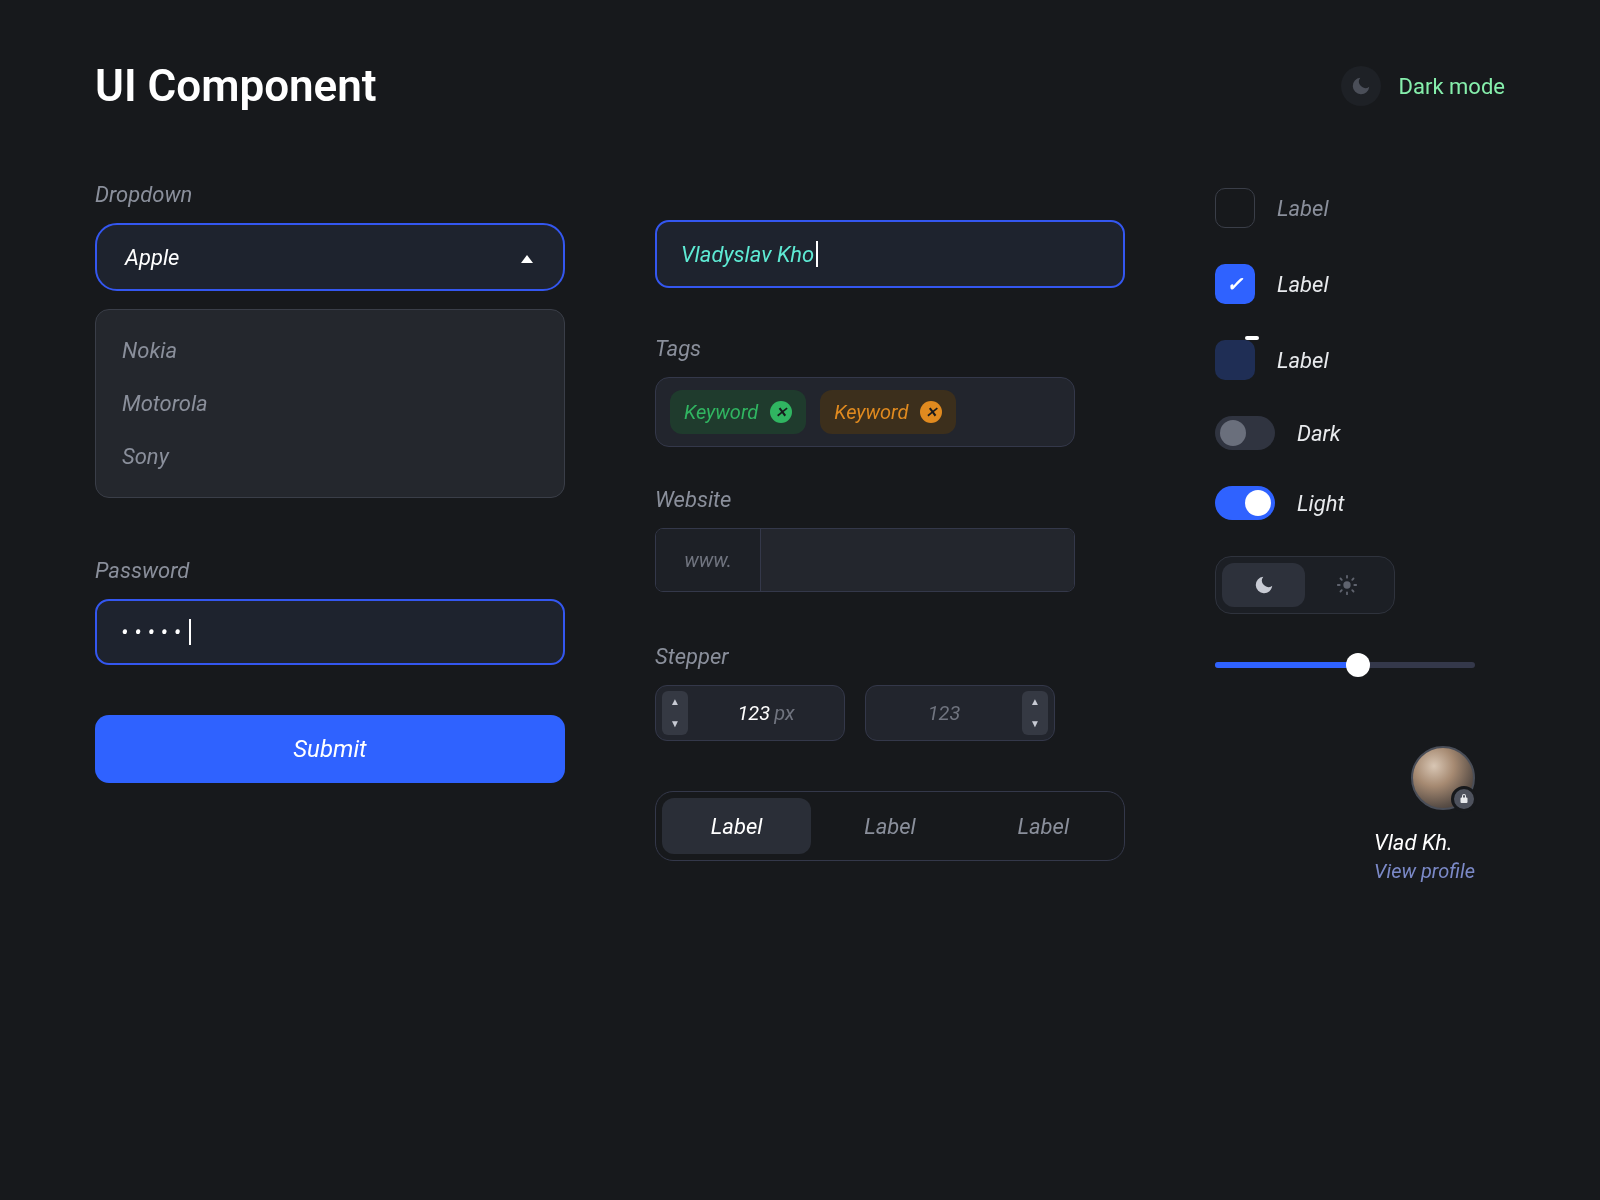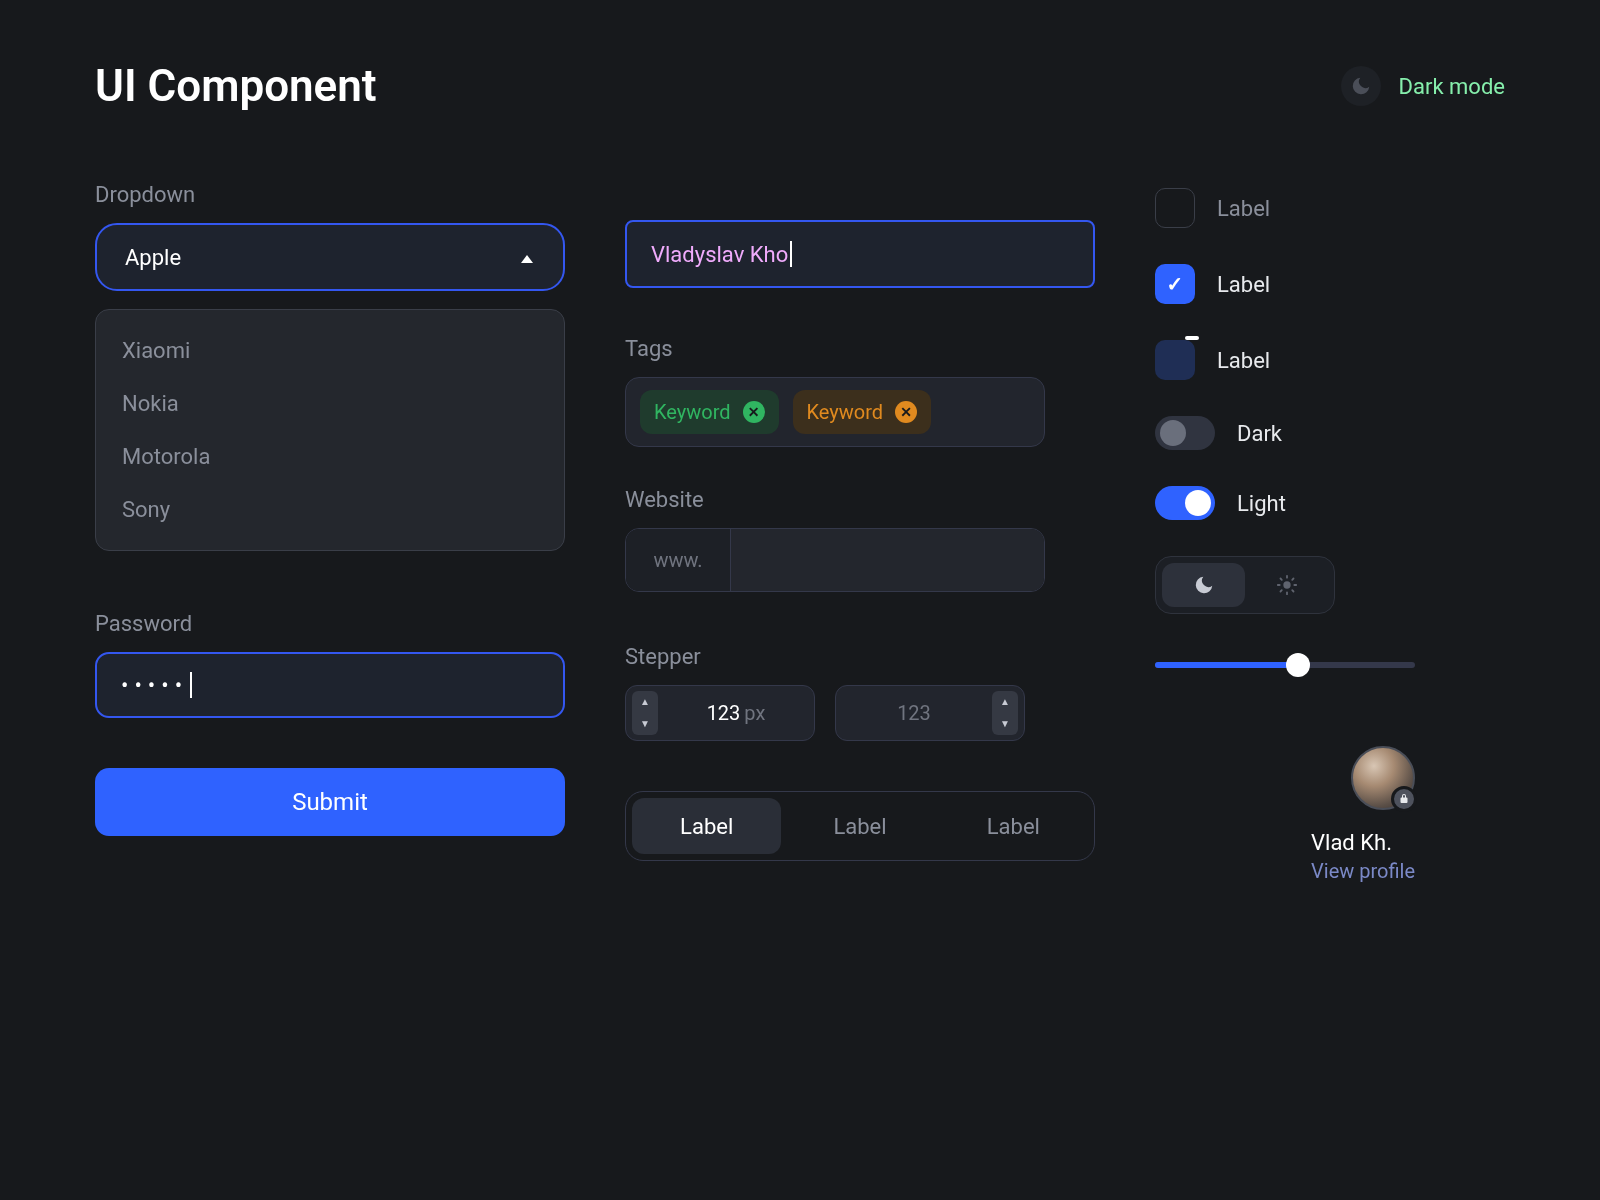--- a/index.html
+++ b/index.html
@@ -36,21 +36,22 @@
     background: #1e2126;
     display: flex;
     align-items: center;
     justify-content: center;
   }
   .dark-mode-header span { font-size: 22px; }
 
   .grid {
     display: grid;
     grid-template-columns: 470px 470px 260px;
-    column-gap: 60px;
+    column-gap: 90px;
+    font-style: italic;
   }
   .label {
     color: #8a8f9b;
     font-size: 22px;
     margin-bottom: 16px;
   }
 
   
   .dropdown-trigger {
     height: 68px;
@@ -112,27 +113,27 @@
     font-size: 24px;
     display: flex;
     align-items: center;
     justify-content: center;
   }
 
   
   .text-input {
     height: 68px;
     border: 2px solid #3457f0;
-    border-radius: 8px;
+    border-radius: 14px;
     background: #1e232e;
     display: flex;
     align-items: center;
     padding: 0 24px;
     font-size: 22px;
-    color: #f0abfc;
+    color: #5eead4;
     margin-top: 38px; 
   }
   .tags-section { margin-top: 48px; }
   .tags-container {
     border: 1px solid #34384a;
     background: #22252d;
     border-radius: 14px;
     padding: 12px 14px;
     display: flex;
     gap: 14px;
@@ -156,21 +157,21 @@
     color: #17191c;
     font-weight: bold;
   }
   .tag.green .tag-close { background: #30b561; }
   .tag.orange .tag-close { background: #e08a1f; }
 
   .website-section { margin-top: 40px; }
   .website-field {
     display: flex;
     border: 1px solid #34384a;
-    border-radius: 14px;
+    border-radius: 8px;
     height: 64px;
     overflow: hidden;
     width: 420px;
   }
   .website-prefix {
     width: 105px;
     display: flex;
     align-items: center;
     justify-content: center;
     color: #70747f;
@@ -381,21 +382,20 @@
     <div class="label">Dropdown</div>
     <div class="dropdown-trigger">
       <span>Apple</span>
       <span>
         <svg width="16" height="12" viewBox="0 0 16 12">
             <path d="M8 2 L14 10 L2 10 Z" fill="#ffffff"></path>
           </svg>
       </span>
     </div>
     <div class="dropdown-menu">
-      <div class="dropdown-item">Xiaomi</div>
       <div class="dropdown-item">Nokia</div>
       <div class="dropdown-item">Motorola</div>
       <div class="dropdown-item">Sony</div>
     </div>
 
     <div class="password-section">
       <div class="label">Password</div>
       <div class="password-field">
         <span>•••••</span>
         <span class="caret"></span>

